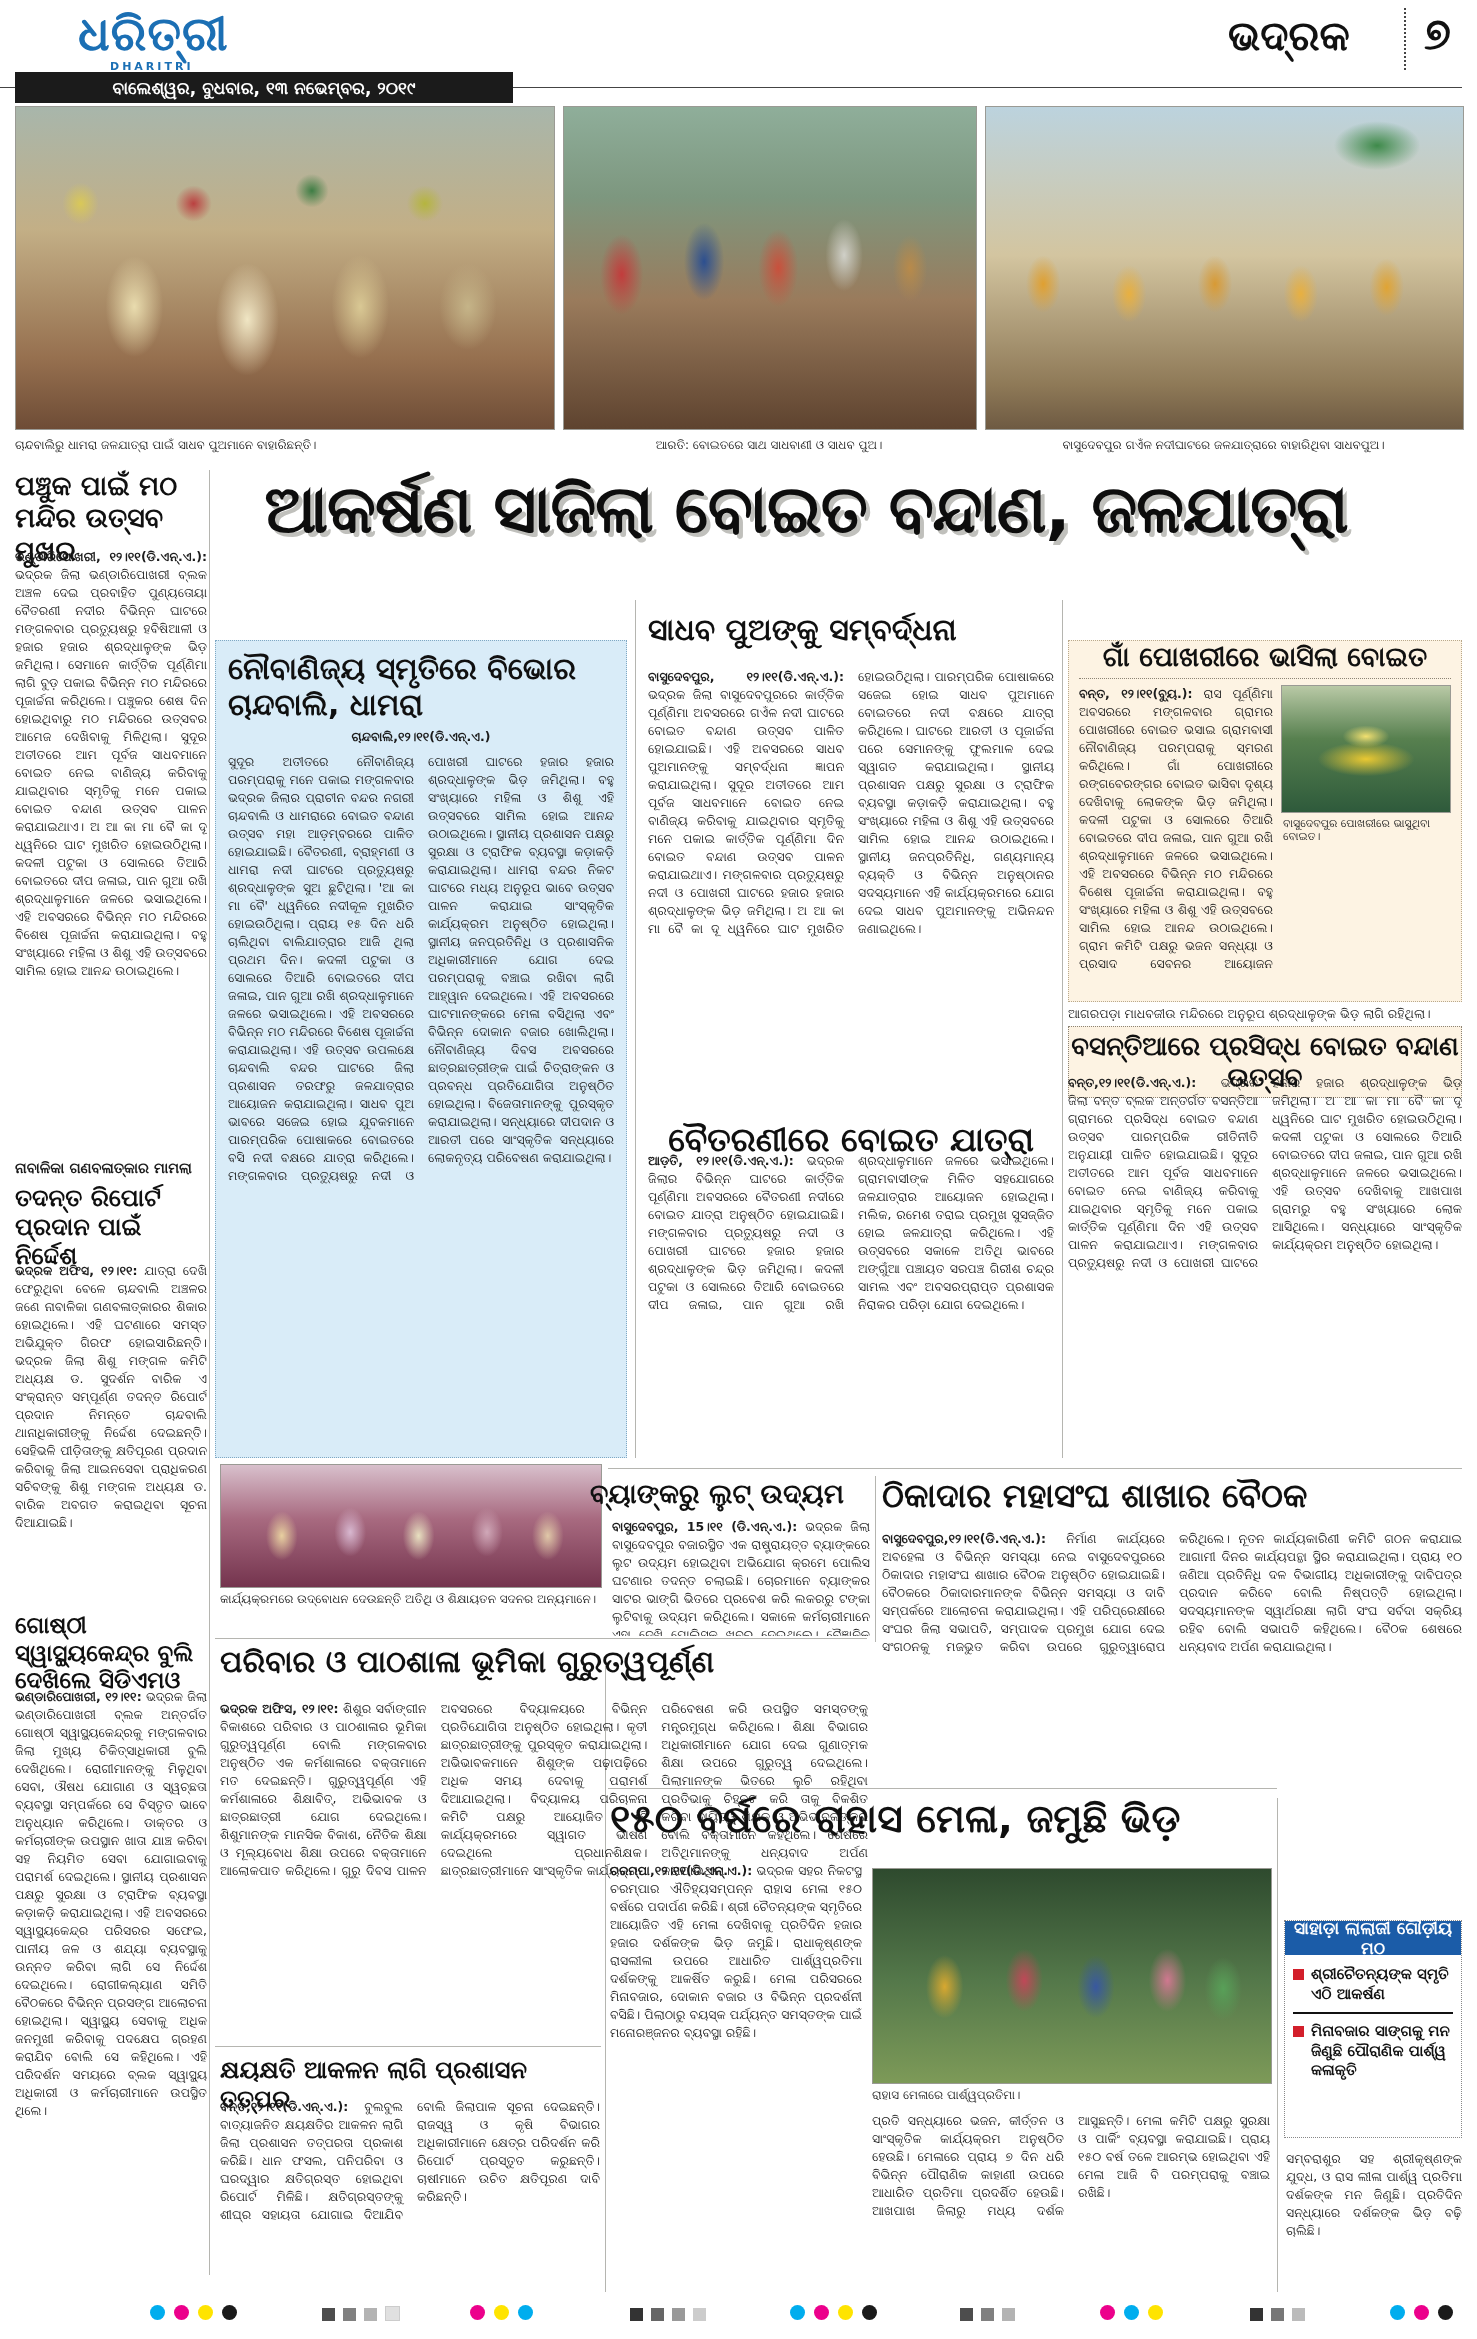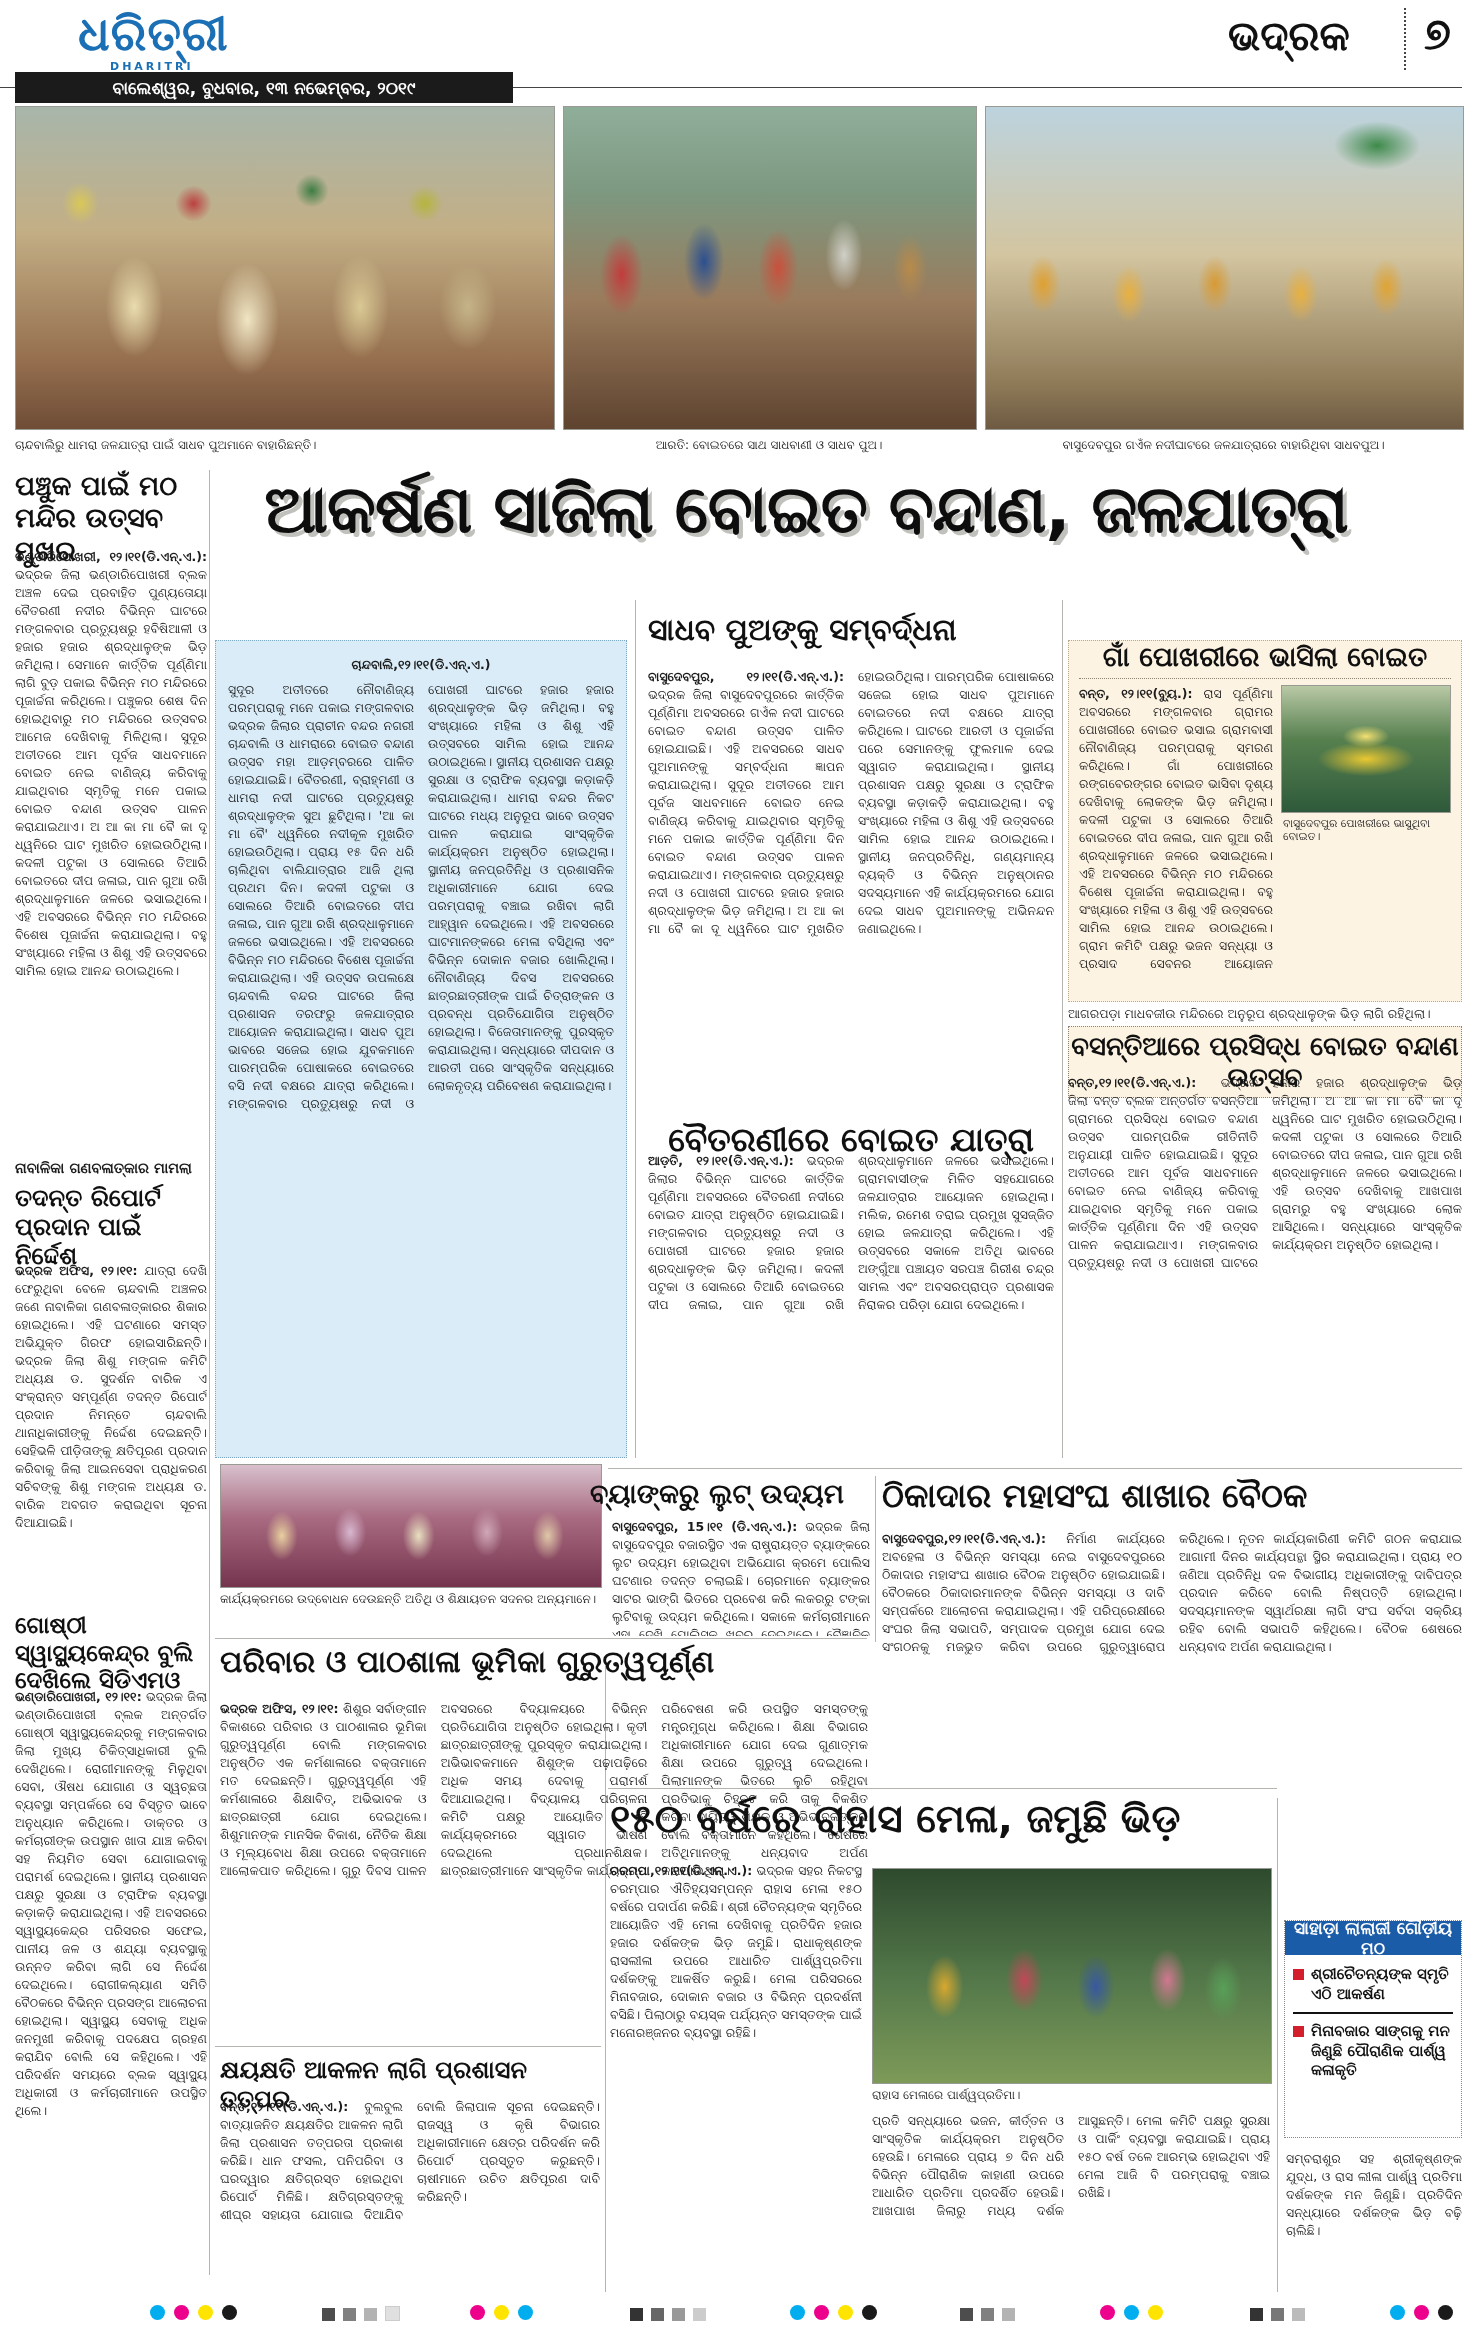--- a/index.html
+++ b/index.html
@@ -135,20 +135,21 @@
     <span>ଯାତ୍ରା ଦେଖି ଫେରୁଥିବା ବେଳେ ଚାନ୍ଦବାଲି ଅଞ୍ଚଳର ଜଣେ ନାବାଳିକା ଗଣବଳାତ୍କାରର ଶିକାର ହୋଇଥିଲେ। ଏହି ଘଟଣାରେ ସମସ୍ତ ଅଭିଯୁକ୍ତ ଗିରଫ ହୋଇସାରିଛନ୍ତି। ଭଦ୍ରକ ଜିଲା ଶିଶୁ ମଙ୍ଗଳ କମିଟି ଅଧ୍ୟକ୍ଷ ଡ. ସୁଦର୍ଶନ ବାରିକ ଏ ସଂକ୍ରାନ୍ତ ସମ୍ପୂର୍ଣ୍ଣ ତଦନ୍ତ ରିପୋର୍ଟ ପ୍ରଦାନ ନିମନ୍ତେ ଚାନ୍ଦବାଲି ଥାନାଧିକାରୀଙ୍କୁ ନିର୍ଦ୍ଦେଶ ଦେଇଛନ୍ତି। ସେହିଭଳି ପୀଡ଼ିତାଙ୍କୁ କ୍ଷତିପୂରଣ ପ୍ରଦାନ କରିବାକୁ ଜିଲା ଆଇନସେବା ପ୍ରାଧିକରଣ ସଚିବଙ୍କୁ ଶିଶୁ ମଙ୍ଗଳ ଅଧ୍ୟକ୍ଷ ଡ. ବାରିକ ଅବଗତ କରାଇଥିବା ସୂଚନା ଦିଆଯାଇଛି।</span>
   </div>
 
   <div class="abs headline" style="left:15px;top:1612px;width:192px;font-size:23px;">ଗୋଷ୍ଠୀ ସ୍ୱାସ୍ଥ୍ୟକେନ୍ଦ୍ର ବୁଲି ଦେଖିଲେ ସିଡିଏମଓ</div>
   <div class="abs body-text" style="left:15px;top:1688px;width:192px;height:585px;">
     <span class="dl">ଭଣ୍ଡାରିପୋଖରୀ, ୧୨।୧୧:</span>
     <span>ଭଦ୍ରକ ଜିଲା ଭଣ୍ଡାରିପୋଖରୀ ବ୍ଲକ ଅନ୍ତର୍ଗତ ଗୋଷ୍ଠୀ ସ୍ୱାସ୍ଥ୍ୟକେନ୍ଦ୍ରକୁ ମଙ୍ଗଳବାର ଜିଲା ମୁଖ୍ୟ ଚିକିତ୍ସାଧିକାରୀ ବୁଲି ଦେଖିଥିଲେ। ରୋଗୀମାନଙ୍କୁ ମିଳୁଥିବା ସେବା, ଔଷଧ ଯୋଗାଣ ଓ ସ୍ୱଚ୍ଛତା ବ୍ୟବସ୍ଥା ସମ୍ପର୍କରେ ସେ ବିସ୍ତୃତ ଭାବେ ଅନୁଧ୍ୟାନ କରିଥିଲେ। ଡାକ୍ତର ଓ କର୍ମଚାରୀଙ୍କ ଉପସ୍ଥାନ ଖାତା ଯାଞ୍ଚ କରିବା ସହ ନିୟମିତ ସେବା ଯୋଗାଇବାକୁ ପରାମର୍ଶ ଦେଇଥିଲେ। ସ୍ଥାନୀୟ ପ୍ରଶାସନ ପକ୍ଷରୁ ସୁରକ୍ଷା ଓ ଟ୍ରାଫିକ ବ୍ୟବସ୍ଥା କଡ଼ାକଡ଼ି କରାଯାଇଥିଲା। ଏହି ଅବସରରେ ସ୍ୱାସ୍ଥ୍ୟକେନ୍ଦ୍ର ପରିସରର ସଫେଇ, ପାନୀୟ ଜଳ ଓ ଶଯ୍ୟା ବ୍ୟବସ୍ଥାକୁ ଉନ୍ନତ କରିବା ଲାଗି ସେ ନିର୍ଦ୍ଦେଶ ଦେଇଥିଲେ। ରୋଗୀକଲ୍ୟାଣ ସମିତି ବୈଠକରେ ବିଭିନ୍ନ ପ୍ରସଙ୍ଗ ଆଲୋଚନା ହୋଇଥିଲା। ସ୍ୱାସ୍ଥ୍ୟ ସେବାକୁ ଅଧିକ ଜନମୁଖୀ କରିବାକୁ ପଦକ୍ଷେପ ଗ୍ରହଣ କରାଯିବ ବୋଲି ସେ କହିଥିଲେ। ଏହି ପରିଦର୍ଶନ ସମୟରେ ବ୍ଲକ ସ୍ୱାସ୍ଥ୍ୟ ଅଧିକାରୀ ଓ କର୍ମଚାରୀମାନେ ଉପସ୍ଥିତ ଥିଲେ।</span>
   </div>
 
   <div class="abs bluebox" style="left:215px;top:640px;width:412px;height:818px;padding:10px 12px;box-sizing:border-box;">
+    <div class="headline" style="font-size:30px;text-align:left;">ନୌବାଣିଜ୍ୟ ସ୍ମୃତିରେ ବିଭୋର ଚାନ୍ଦବାଲି, ଧାମରା</div>
     <div style="font-size:12.5px;font-weight:700;text-align:center;margin:6px 0 8px 0;">ଚାନ୍ଦବାଲି,୧୨।୧୧(ଡି.ଏନ୍.ଏ.)</div>
     <div class="body-text cols2" style="height:680px;">ସୁଦୂର ଅତୀତରେ ନୌବାଣିଜ୍ୟ ପରମ୍ପରାକୁ ମନେ ପକାଇ ମଙ୍ଗଳବାର ଭଦ୍ରକ ଜିଲାର ପ୍ରାଚୀନ ବନ୍ଦର ନଗରୀ ଚାନ୍ଦବାଲି ଓ ଧାମରାରେ ବୋଇତ ବନ୍ଦାଣ ଉତ୍ସବ ମହା ଆଡ଼ମ୍ବରରେ ପାଳିତ ହୋଇଯାଇଛି। ବୈତରଣୀ, ବ୍ରାହ୍ମଣୀ ଓ ଧାମରା ନଦୀ ଘାଟରେ ପ୍ରତ୍ୟୁଷରୁ ଶ୍ରଦ୍ଧାଳୁଙ୍କ ସୁଅ ଛୁଟିଥିଲା। 'ଆ କା ମା ବୈ' ଧ୍ୱନିରେ ନଦୀକୂଳ ମୁଖରିତ ହୋଇଉଠିଥିଲା। ପ୍ରାୟ ୧୫ ଦିନ ଧରି ଚାଲିଥିବା ବାଲିଯାତ୍ରାର ଆଜି ଥିଲା ପ୍ରଥମ ଦିନ। କଦଳୀ ପଟୁକା ଓ ସୋଲରେ ତିଆରି ବୋଇତରେ ଦୀପ ଜଳାଇ, ପାନ ଗୁଆ ରଖି ଶ୍ରଦ୍ଧାଳୁମାନେ ଜଳରେ ଭସାଇଥିଲେ। ଏହି ଅବସରରେ ବିଭିନ୍ନ ମଠ ମନ୍ଦିରରେ ବିଶେଷ ପୂଜାର୍ଚ୍ଚନା କରାଯାଇଥିଲା। ଏହି ଉତ୍ସବ ଉପଲକ୍ଷେ ଚାନ୍ଦବାଲି ବନ୍ଦର ଘାଟରେ ଜିଲା ପ୍ରଶାସନ ତରଫରୁ ଜଳଯାତ୍ରାର ଆୟୋଜନ କରାଯାଇଥିଲା। ସାଧବ ପୁଅ ଭାବରେ ସଜେଇ ହୋଇ ଯୁବକମାନେ ପାରମ୍ପରିକ ପୋଷାକରେ ବୋଇତରେ ବସି ନଦୀ ବକ୍ଷରେ ଯାତ୍ରା କରିଥିଲେ। ମଙ୍ଗଳବାର ପ୍ରତ୍ୟୁଷରୁ ନଦୀ ଓ ପୋଖରୀ ଘାଟରେ ହଜାର ହଜାର ଶ୍ରଦ୍ଧାଳୁଙ୍କ ଭିଡ଼ ଜମିଥିଲା। ବହୁ ସଂଖ୍ୟାରେ ମହିଳା ଓ ଶିଶୁ ଏହି ଉତ୍ସବରେ ସାମିଲ ହୋଇ ଆନନ୍ଦ ଉଠାଇଥିଲେ। ସ୍ଥାନୀୟ ପ୍ରଶାସନ ପକ୍ଷରୁ ସୁରକ୍ଷା ଓ ଟ୍ରାଫିକ ବ୍ୟବସ୍ଥା କଡ଼ାକଡ଼ି କରାଯାଇଥିଲା। ଧାମରା ବନ୍ଦର ନିକଟ ଘାଟରେ ମଧ୍ୟ ଅନୁରୂପ ଭାବେ ଉତ୍ସବ ପାଳନ କରାଯାଇ ସାଂସ୍କୃତିକ କାର୍ଯ୍ୟକ୍ରମ ଅନୁଷ୍ଠିତ ହୋଇଥିଲା। ସ୍ଥାନୀୟ ଜନପ୍ରତିନିଧି ଓ ପ୍ରଶାସନିକ ଅଧିକାରୀମାନେ ଯୋଗ ଦେଇ ପରମ୍ପରାକୁ ବଞ୍ଚାଇ ରଖିବା ଲାଗି ଆହ୍ୱାନ ଦେଇଥିଲେ। ଏହି ଅବସରରେ ଘାଟମାନଙ୍କରେ ମେଳା ବସିଥିଲା ଏବଂ ବିଭିନ୍ନ ଦୋକାନ ବଜାର ଖୋଲିଥିଲା। ନୌବାଣିଜ୍ୟ ଦିବସ ଅବସରରେ ଛାତ୍ରଛାତ୍ରୀଙ୍କ ପାଇଁ ଚିତ୍ରାଙ୍କନ ଓ ପ୍ରବନ୍ଧ ପ୍ରତିଯୋଗିତା ଅନୁଷ୍ଠିତ ହୋଇଥିଲା। ବିଜେତାମାନଙ୍କୁ ପୁରସ୍କୃତ କରାଯାଇଥିଲା। ସନ୍ଧ୍ୟାରେ ଦୀପଦାନ ଓ ଆରତୀ ପରେ ସାଂସ୍କୃତିକ ସନ୍ଧ୍ୟାରେ ଲୋକନୃତ୍ୟ ପରିବେଷଣ କରାଯାଇଥିଲା।</div>
   </div>
 
   <div class="abs headline" style="left:648px;top:612px;width:406px;font-size:30px;">ସାଧବ ପୁଅଙ୍କୁ ସମ୍ବର୍ଦ୍ଧନା</div>
   <div class="abs body-text cols2" style="left:648px;top:668px;width:406px;height:424px;">
     <span class="dl">ବାସୁଦେବପୁର, ୧୨।୧୧(ଡି.ଏନ୍.ଏ.):</span>
     <span>ଭଦ୍ରକ ଜିଲା ବାସୁଦେବପୁରରେ କାର୍ତ୍ତିକ ପୂର୍ଣ୍ଣିମା ଅବସରରେ ଗଏଁଳ ନଦୀ ଘାଟରେ ବୋଇତ ବନ୍ଦାଣ ଉତ୍ସବ ପାଳିତ ହୋଇଯାଇଛି। ଏହି ଅବସରରେ ସାଧବ ପୁଅମାନଙ୍କୁ ସମ୍ବର୍ଦ୍ଧନା ଜ୍ଞାପନ କରାଯାଇଥିଲା। ସୁଦୂର ଅତୀତରେ ଆମ ପୂର୍ବଜ ସାଧବମାନେ ବୋଇତ ନେଇ ବାଣିଜ୍ୟ କରିବାକୁ ଯାଇଥିବାର ସ୍ମୃତିକୁ ମନେ ପକାଇ କାର୍ତ୍ତିକ ପୂର୍ଣ୍ଣିମା ଦିନ ବୋଇତ ବନ୍ଦାଣ ଉତ୍ସବ ପାଳନ କରାଯାଇଥାଏ। ମଙ୍ଗଳବାର ପ୍ରତ୍ୟୁଷରୁ ନଦୀ ଓ ପୋଖରୀ ଘାଟରେ ହଜାର ହଜାର ଶ୍ରଦ୍ଧାଳୁଙ୍କ ଭିଡ଼ ଜମିଥିଲା। ଅ ଆ କା ମା ବୈ କା ଦୂ ଧ୍ୱନିରେ ଘାଟ ମୁଖରିତ ହୋଇଉଠିଥିଲା। ପାରମ୍ପରିକ ପୋଷାକରେ ସଜେଇ ହୋଇ ସାଧବ ପୁଅମାନେ ବୋଇତରେ ନଦୀ ବକ୍ଷରେ ଯାତ୍ରା କରିଥିଲେ। ଘାଟରେ ଆରତୀ ଓ ପୂଜାର୍ଚ୍ଚନା ପରେ ସେମାନଙ୍କୁ ଫୁଲମାଳ ଦେଇ ସ୍ୱାଗତ କରାଯାଇଥିଲା। ସ୍ଥାନୀୟ ପ୍ରଶାସନ ପକ୍ଷରୁ ସୁରକ୍ଷା ଓ ଟ୍ରାଫିକ ବ୍ୟବସ୍ଥା କଡ଼ାକଡ଼ି କରାଯାଇଥିଲା। ବହୁ ସଂଖ୍ୟାରେ ମହିଳା ଓ ଶିଶୁ ଏହି ଉତ୍ସବରେ ସାମିଲ ହୋଇ ଆନନ୍ଦ ଉଠାଇଥିଲେ। ସ୍ଥାନୀୟ ଜନପ୍ରତିନିଧି, ଗଣ୍ୟମାନ୍ୟ ବ୍ୟକ୍ତି ଓ ବିଭିନ୍ନ ଅନୁଷ୍ଠାନର ସଦସ୍ୟମାନେ ଏହି କାର୍ଯ୍ୟକ୍ରମରେ ଯୋଗ ଦେଇ ସାଧବ ପୁଅମାନଙ୍କୁ ଅଭିନନ୍ଦନ ଜଣାଇଥିଲେ।</span>
   </div>
 

